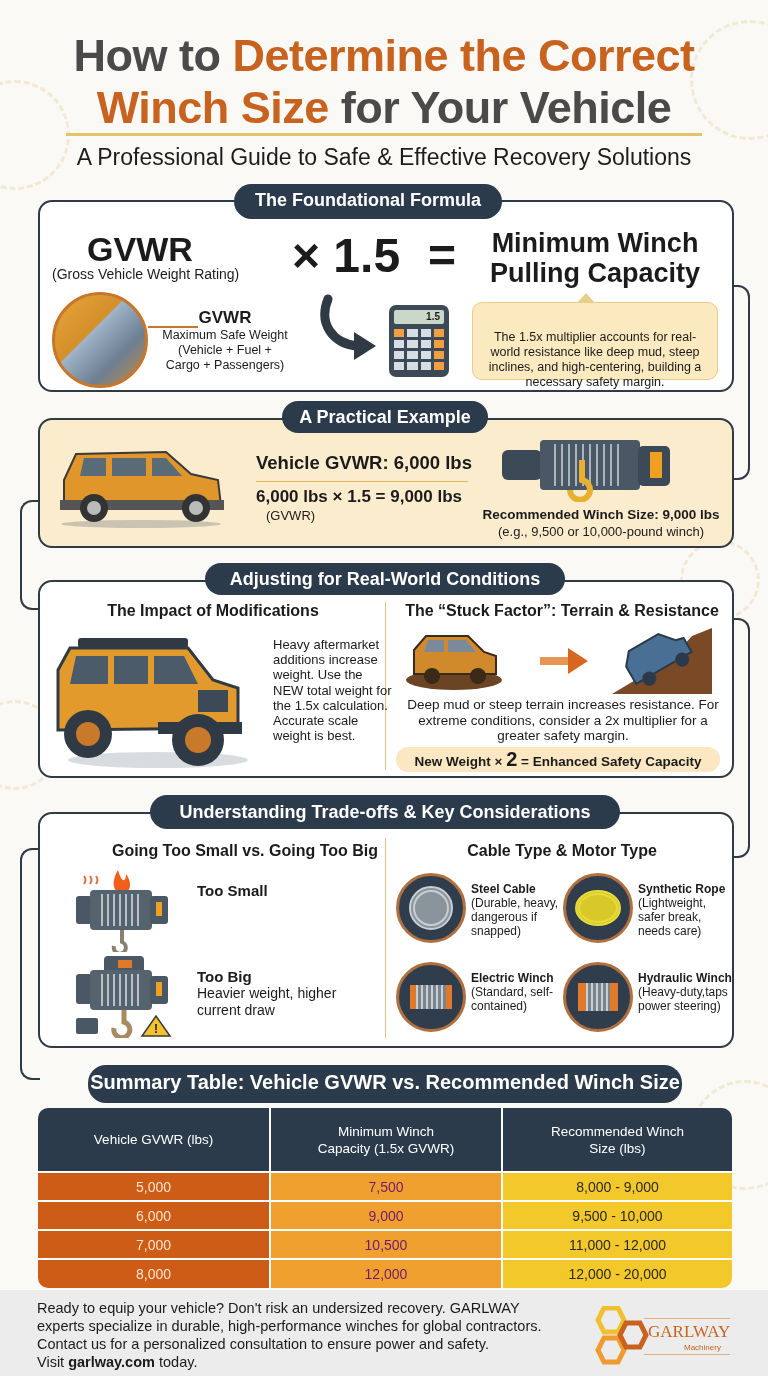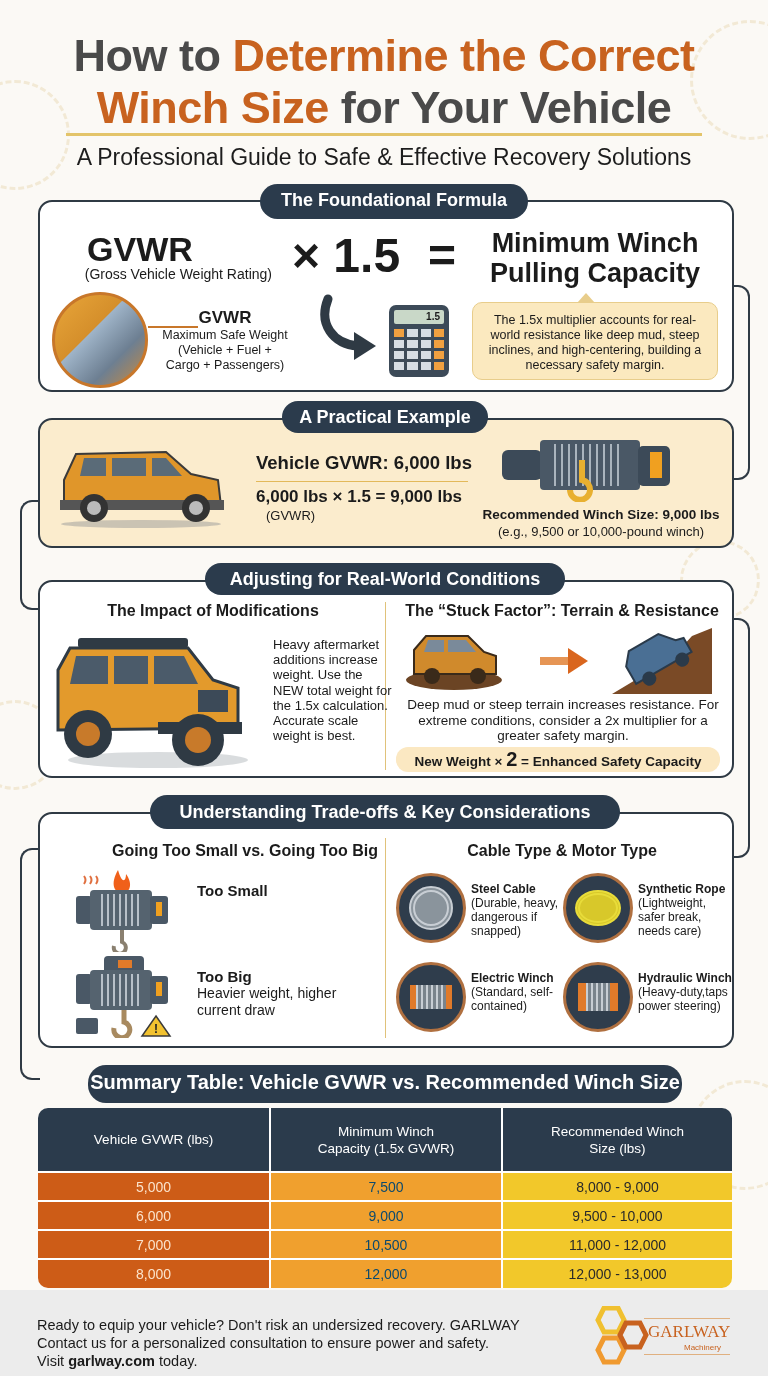--- a/index.html
+++ b/index.html
@@ -8,39 +8,39 @@
 .title{position:absolute;top:30px;left:0;width:768px;text-align:center;font-weight:700;font-size:45px;line-height:52px;color:#4a4a4a;letter-spacing:-.5px}
 .title .acc{color:#c8621f}
 .rule{position:absolute;left:66px;top:133px;width:636px;height:3px;background:#e3c46a}
 .subtitle{position:absolute;top:144px;left:0;width:768px;text-align:center;font-size:23px;color:#1d1d1d}
 .box{position:absolute;border:2px solid #2f3a44;border-radius:14px;background:#fff}
 .pill{position:absolute;background:#2b3b4c;color:#fff;font-weight:700;border-radius:18px;text-align:center;white-space:nowrap}
 .conn{position:absolute;border:2px solid #2f3a44}
 .b{font-weight:700}
 
 .gvwr-big{position:absolute;left:30px;top:230px;width:220px;text-align:center;font-size:34px;font-weight:700}
-.gvwr-sub{position:absolute;left:30px;top:266px;width:250px;text-align:right;font-size:14px}
+.gvwr-sub{position:absolute;left:30px;top:266px;width:250px;text-align:left;font-size:14px}
 .times{position:absolute;left:292px;top:228px;font-size:48px;font-weight:700}
 .eq{position:absolute;left:428px;top:228px;font-size:48px;font-weight:700}
 .minw{position:absolute;left:470px;top:228px;width:250px;text-align:center;font-size:27px;font-weight:700;line-height:30px}
 .circle-img{position:absolute;border-radius:50%;border:3px solid #c8772a;overflow:hidden}
 .note{position:absolute;background:#fbe9bf;border:1px solid #e8cd8b;border-radius:10px;font-size:12.5px;line-height:15px;text-align:center;padding:8px}
 
 .ex-bg{background:#fbeccd}
 
 table{border-collapse:collapse;width:100%}
 .tbl{position:absolute;left:38px;top:1108px;width:694px;border-radius:10px;overflow:hidden}
 .tbl th{background:#2b3b4c;color:#fff;font-weight:400;font-size:13.5px;height:64px;border-right:2px solid #fff;line-height:17px}
 .tbl th:last-child{border-right:none}
 .tbl td{height:29px;font-size:14px;text-align:center;border-right:2px solid #fff;border-top:2px solid #fff}
 .tbl td:last-child{border-right:none}
 .c1{background:#cd5c17;color:#fbe3cc}
-.c2{background:#f0a02e;color:#0c4a6e}
+.c2{background:#f0a02e;color:#701a75}
 .c3{background:#f2c82a;color:#2a2a2a}
-.footer{position:absolute;left:0;top:1290px;width:768px;height:86px;background:#ececec;font-size:14.5px;line-height:18px;padding:26px 0 0 37px}
+.footer{position:absolute;left:0;top:1290px;width:768px;height:86px;background:#ececec;font-size:14.5px;line-height:18px;padding:9px 0 0 37px}
 </style>
 </head>
 <body>
 
 <div class="gear" style="left:-40px;top:80px;width:110px;height:110px"></div>
 <div class="gear" style="left:690px;top:20px;width:120px;height:120px"></div>
 <div class="gear" style="left:-30px;top:700px;width:90px;height:90px"></div>
 <div class="gear" style="left:690px;top:1080px;width:110px;height:110px"></div>
 <div class="gear" style="left:680px;top:540px;width:80px;height:80px"></div>
 
@@ -50,21 +50,21 @@
 </div>
 <div class="rule"></div>
 <div class="subtitle">A Professional Guide to Safe &amp; Effective Recovery Solutions</div>
 
 <div class="conn" style="left:720px;top:285px;width:30px;height:195px;border-left:none;border-radius:0 12px 12px 0"></div>
 <div class="conn" style="left:20px;top:500px;width:20px;height:110px;border-right:none;border-radius:12px 0 0 12px"></div>
 <div class="conn" style="left:728px;top:618px;width:22px;height:240px;border-left:none;border-radius:0 12px 12px 0"></div>
 <div class="conn" style="left:20px;top:848px;width:20px;height:232px;border-right:none;border-radius:12px 0 0 12px"></div>
 
 <div class="box" style="left:38px;top:200px;width:696px;height:192px"></div>
-<div class="pill" style="left:260px;top:184px;width:268px;height:35px;line-height:32px;font-size:18px">The Foundational Formula</div>
+<div class="pill" style="left:234px;top:184px;width:268px;height:35px;line-height:32px;font-size:18px">The Foundational Formula</div>
 
 <div class="gvwr-big">GVWR</div>
 <div class="gvwr-sub" style="left:52px;width:220px">(Gross Vehicle Weight Rating)</div>
 <div class="times">× 1.5</div>
 <div class="eq">=</div>
 <div class="minw">
   <div>Minimum Winch</div>
   <div>Pulling Capacity</div>
 </div>
 
@@ -97,21 +97,21 @@
       <i style="height:8px;background:#d6dde4"></i>
       <i style="height:8px;background:#d6dde4"></i>
       <i style="height:8px;background:#f0a040"></i>
     <i style="height:8px;background:#d6dde4"></i>
       <i style="height:8px;background:#d6dde4"></i>
       <i style="height:8px;background:#d6dde4"></i>
       <i style="height:8px;background:#f0a040"></i>
   </div>
 </div>
 
-<div class="note" style="left:472px;top:302px;width:246px;height:78px;padding-top:10px">The 1.5x multiplier accounts for real-world resistance like deep mud, steep inclines, and high-centering, building a necessary safety margin.</div>
+<div class="note" style="left:472px;top:302px;width:246px;height:78px;padding-top:27px">The 1.5x multiplier accounts for real-world resistance like deep mud, steep inclines, and high-centering, building a necessary safety margin.</div>
 <div style="position:absolute;left:577px;top:293px;width:0;height:0;border-left:9px solid transparent;border-right:9px solid transparent;border-bottom:10px solid #e8cd8b"></div>
 
 <div class="box ex-bg" style="left:38px;top:418px;width:696px;height:130px"></div>
 <div class="pill" style="left:282px;top:401px;width:206px;height:32px;line-height:32px;font-size:18px">A Practical Example</div>
 
 <svg style="position:absolute;left:56px;top:440px" width="170" height="90" viewBox="0 0 170 90">
   <ellipse cx="85" cy="84" rx="80" ry="4" fill="#999" opacity=".5"></ellipse>
   <path d="M8 40 L20 14 L110 12 L135 34 L162 40 L165 66 L8 68 Z" fill="#e0962a" stroke="#3a3a3a" stroke-width="2"></path>
   <path d="M28 18 L50 18 L50 36 L24 36 Z M56 18 L90 18 L90 36 L56 36 Z M96 18 L110 18 L126 36 L96 36 Z" fill="#5a6b78"></path>
   <rect x="4" y="60" width="164" height="10" fill="#555"></rect>
@@ -306,28 +306,29 @@
         <td class="c3">9,500 - 10,000</td>
       </tr>
       <tr>
         <td class="c1">7,000</td>
         <td class="c2">10,500</td>
         <td class="c3">11,000 - 12,000</td>
       </tr>
       <tr>
         <td class="c1">8,000</td>
         <td class="c2">12,000</td>
-        <td class="c3">12,000 - 13,000</td>
+        <td class="c3">12,000 - 20,000</td>
       </tr>
     </tbody>
   </table>
 </div>
 
 <div class="footer">
   <div>Ready to equip your vehicle? Don't risk an undersized recovery. GARLWAY</div>
+  <div>experts specialize in durable, high-performance winches for global contractors.</div>
   <div>Contact us for a personalized consultation to ensure power and safety.</div>
   <div><span>Visit </span><a style="font-weight:700;color:#1b1b1b;text-decoration:none">garlway.com</a><span> today.</span></div>
 </div>
 <div style="position:absolute;left:584px;top:1306px;width:150px;height:60px">
   <svg width="70" height="60" viewBox="0 0 70 60" style="position:absolute;left:0;top:0">
     <polygon points="20,2 34,2 40,14 34,26 20,26 14,14" fill="none" stroke="#f0c030" stroke-width="5"></polygon>
     <polygon points="20,32 34,32 40,44 34,56 20,56 14,44" fill="none" stroke="#f09a30" stroke-width="5"></polygon>
     <polygon points="42,17 56,17 62,29 56,41 42,41 36,29" fill="none" stroke="#c8621f" stroke-width="5"></polygon>
   </svg>
   <div style="position:absolute;left:64px;top:16px;font-family:'Liberation Serif',serif;font-size:17px;color:#c8621f">GARLWAY</div>

